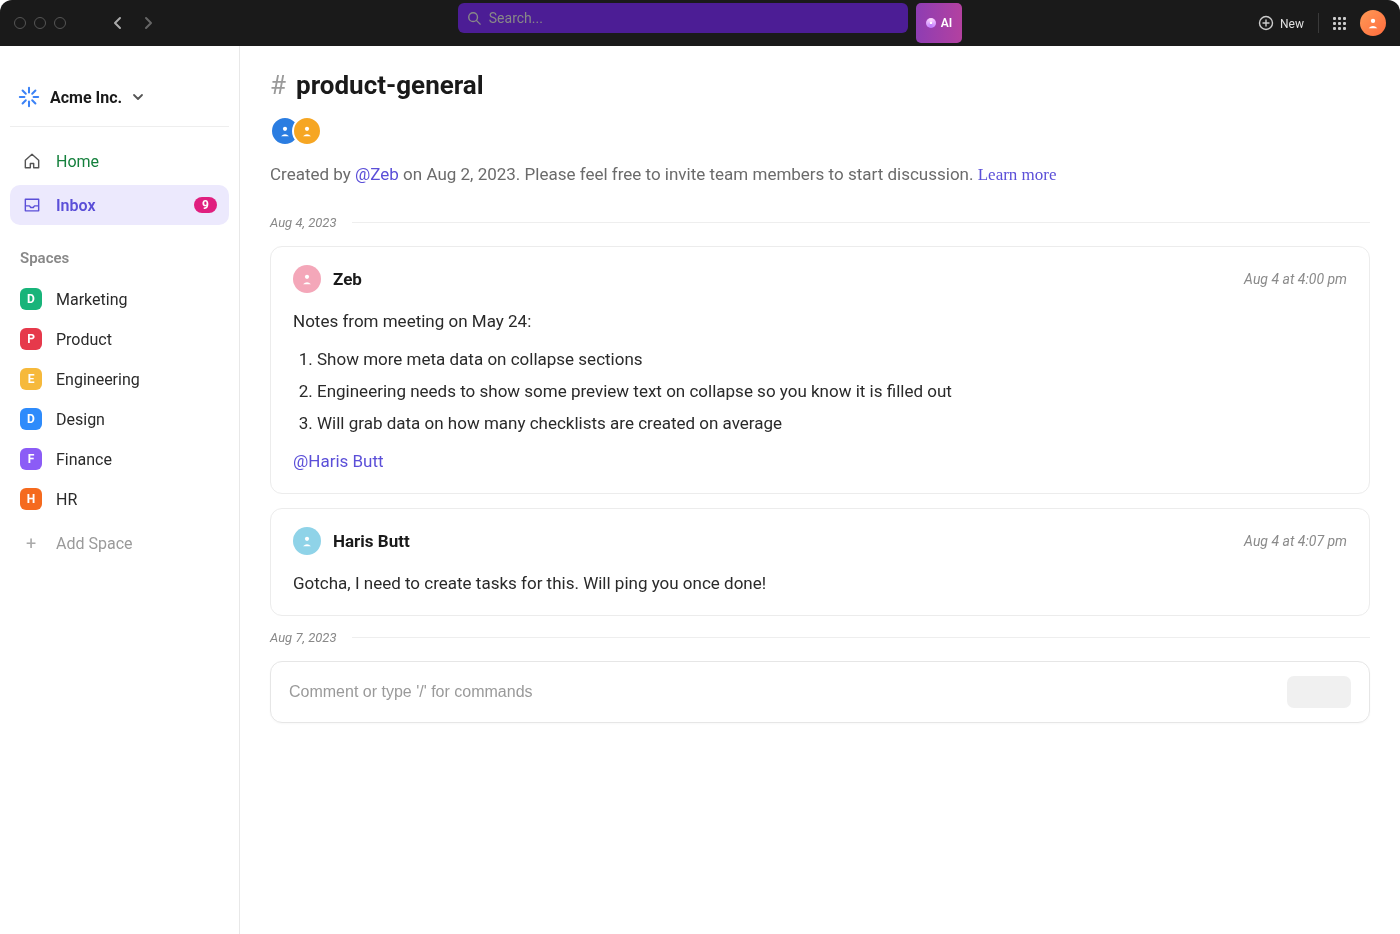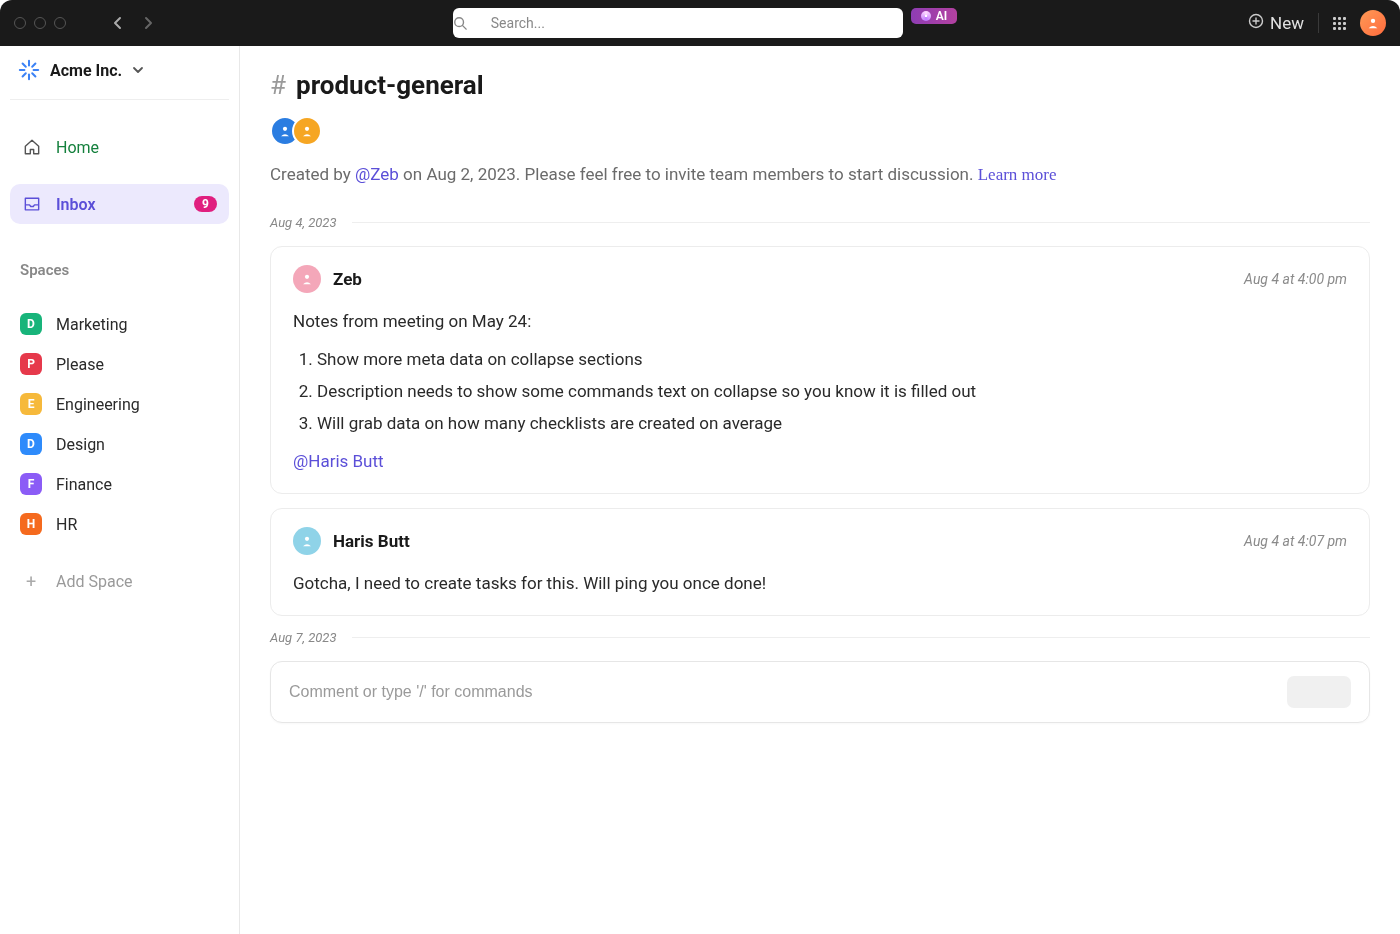--- a/index.html
+++ b/index.html
@@ -6,33 +6,33 @@
     body { font-family: -apple-system, BlinkMacSystemFont, "Segoe UI", Roboto, Helvetica, Arial, sans-serif; background: #fff; color: #1a1a1a; }
     .app { width: 1400px; height: 934px; display: flex; flex-direction: column; border-radius: 12px; overflow: hidden; background: #fff; }
     
     
     .topbar { height: 46px; background: #1a1a1a; display: flex; align-items: center; padding: 0 14px; gap: 10px; }
     .traffic-lights { display: flex; gap: 8px; align-items: center; }
     .tl { width: 12px; height: 12px; border-radius: 50%; border: 1px solid #555; }
     .nav-arrows { display: flex; gap: 2px; margin-left: 28px; }
     .nav-btn { width: 28px; height: 28px; display: flex; align-items: center; justify-content: center; color: #888; cursor: pointer; }
     .search-wrap { flex: 1; display: flex; justify-content: center; }
-    .search-box { width: 450px; height: 30px; background: #ffffff; border-radius: 6px; display: flex; align-items: center; padding: 0 0; gap: 24px; color: #888; font-size: 14px; }
-    .ai-pill { margin-left: 8px; height: 16px; background: linear-gradient(90deg, #8e3db3, #b341a0); border-radius: 5px; display: flex; align-items: center; gap: 5px; padding: 0 10px; color: #fff; font-size: 12px; font-weight: 600; }
+    .search-box { width: 450px; height: 30px; background: #4c1d95; border-radius: 6px; display: flex; align-items: center; padding: 0 9px; gap: 8px; color: #888; font-size: 14px; }
+    .ai-pill { margin-left: 8px; height: 40px; background: linear-gradient(90deg, #8e3db3, #b341a0); border-radius: 5px; display: flex; align-items: center; gap: 5px; padding: 0 10px; color: #fff; font-size: 12px; font-weight: 600; }
     .ai-dot { width: 10px; height: 10px; border-radius: 50%; background: radial-gradient(circle at 50% 50%, #fff 20%, transparent 22%), conic-gradient(#ffd8ff, #c07aff, #ffd8ff); }
     .top-right { display: flex; align-items: center; gap: 14px; margin-left: auto; }
-    .new-btn { display: flex; align-items: flex-start; gap: 6px; color: #e0e0e0; font-size: 17px; cursor: pointer; }
+    .new-btn { display: flex; align-items: flex-end; gap: 6px; color: #e0e0e0; font-size: 12px; cursor: pointer; }
     .vdivider { width: 1px; height: 20px; background: #3a3a3a; }
     .apps-grid { display: grid; grid-template-columns: repeat(3, 3px); grid-template-rows: repeat(3, 3px); gap: 2px; cursor: pointer; }
     .apps-grid span { background: #ccc; border-radius: 1px; }
     .avatar-top { width: 26px; height: 26px; border-radius: 50%; background: linear-gradient(135deg,#ff9a56,#ff6b3d); display: flex; align-items: center; justify-content: center; color: #fff; font-size: 12px; font-weight: 600; }
     
     
     .body { flex: 1; display: flex; min-height: 0; }
-    .sidebar { width: 240px; border-right: 1px solid #e8e8e8; display: flex; flex-direction: column; padding: 3px 10px; gap: 17px; }
+    .sidebar { width: 240px; border-right: 1px solid #e8e8e8; display: flex; flex-direction: column; padding: 30px 10px; gap: 4px; }
     .workspace { display: flex; align-items: center; gap: 10px; padding: 10px 8px 18px 8px; border-bottom: 1px solid #eee; margin-bottom: 10px; }
     .workspace-logo { width: 22px; height: 22px; display: flex; align-items: center; justify-content: center; }
     .workspace-name { font-weight: 700; font-size: 16px; }
     .chev-down { color: #555; }
     .nav-item { display: flex; align-items: center; gap: 14px; padding: 10px 12px; border-radius: 10px; font-size: 16px; color: #15803d; cursor: pointer; }
     .nav-item.active { background: #ece9fd; color: #5b4fd8; font-weight: 600; }
     .nav-item.active .icon { color: #5b4fd8; }
     .nav-icon { width: 20px; height: 20px; display: flex; align-items: center; justify-content: center; color: #555; }
     .badge { margin-left: auto; background: #e01f7f; color: #fff; border-radius: 10px; padding: 1px 8px; font-size: 12px; font-weight: 700; }
     .section-title { font-size: 15px; color: #888; font-weight: 600; padding: 20px 10px 8px 10px; }
@@ -183,21 +183,21 @@
 
 
       <div class="section-title">Spaces</div>
       <div id="spaces-list">
           <div class="space-item">
             <span class="space-icon" style="background:#18b47a">D</span>
             <span>Marketing</span>
           </div>
           <div class="space-item">
             <span class="space-icon" style="background:#e6394b">P</span>
-            <span>Please</span>
+            <span>Product</span>
           </div>
           <div class="space-item">
             <span class="space-icon" style="background:#f6b93b">E</span>
             <span>Engineering</span>
           </div>
           <div class="space-item">
             <span class="space-icon" style="background:#2e8bfb">D</span>
             <span>Design</span>
           </div>
           <div class="space-item">
@@ -252,21 +252,21 @@
                 <path d="M3.5 14 Q8 9.5 12.5 14 Z" fill="#fff"></path>
               </svg>
             </div>
           <span class="msg-name">Zeb</span>
           <span class="msg-time">Aug 4 at 4:00 pm</span>
         </div>
         <div class="msg-body">
           <div>Notes from meeting on May 24:</div>
           <ol id="m0-list">
               <li>Show more meta data on collapse sections</li>
-              <li>Description needs to show some commands text on collapse so you know it is filled out</li>
+              <li>Engineering needs to show some preview text on collapse so you know it is filled out</li>
               <li>Will grab data on how many checklists are created on average</li>
             </ol>
           <div class="mention">@Haris Butt</div>
         </div>
       </div>
 
       <div class="msg-card">
         <div class="msg-head">
           <div class="msg-avatar" id="m1-av" style="background: rgb(143, 211, 232);">
               <svg width="14" height="14" viewBox="0 0 16 16">

